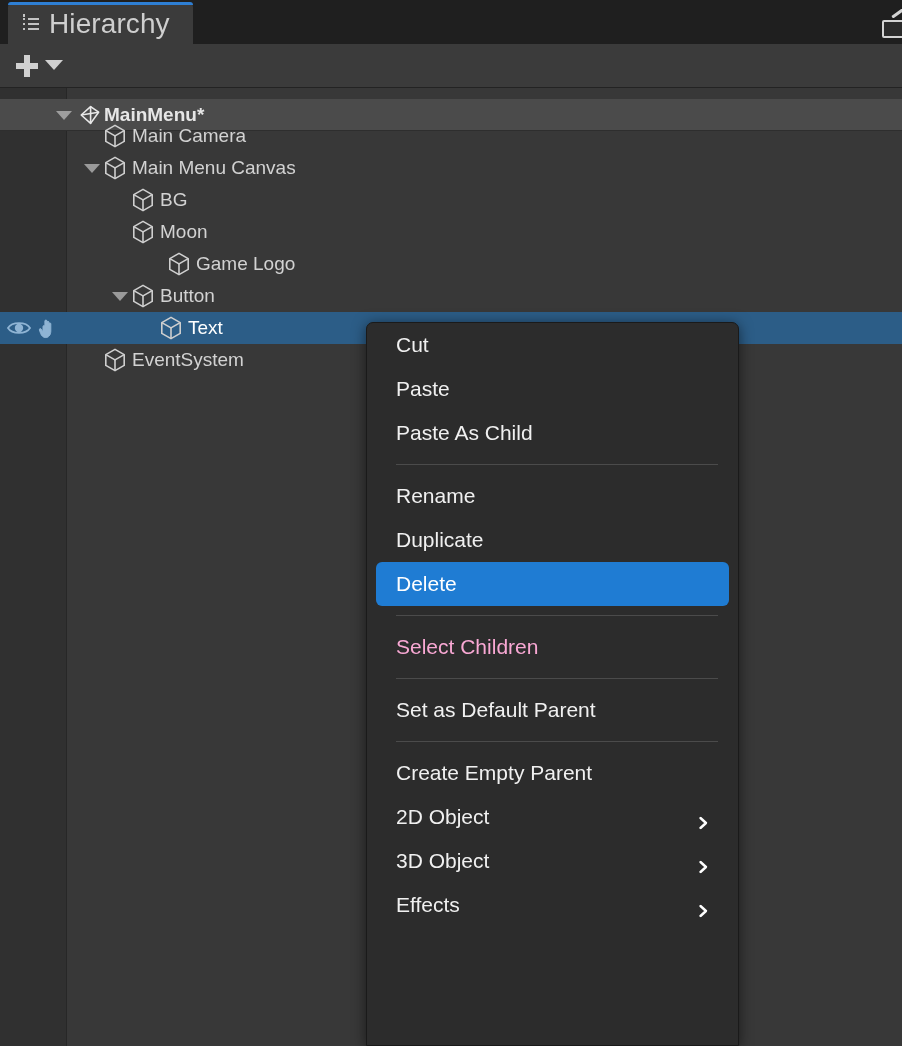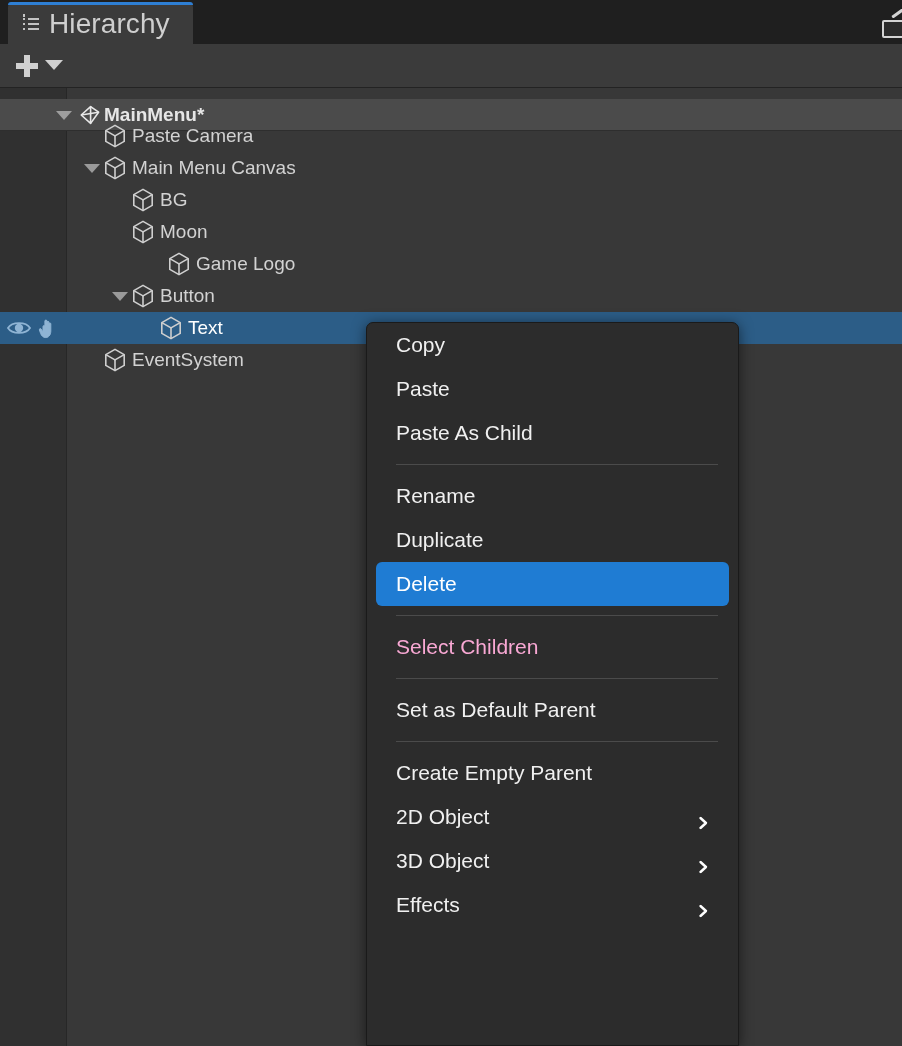--- a/index.html
+++ b/index.html
@@ -380,21 +380,21 @@
           <span class="row-label" style="position: absolute; left: 104px;">MainMenu*</span>
         </div>
         <div class="row" style="top: 32px;">
           <span class="cube" style="left: 104px; top: 4px;">
             <svg width="22" height="24" viewBox="0 0 22 24">
               <path d="M11 1.4 L20.2 6.6 L20.2 17.4 L11 22.6 L1.8 17.4 L1.8 6.6 Z" fill="none" stroke="#cfcfcf" stroke-width="1.6" stroke-linejoin="round"></path>
               <path d="M1.8 6.6 L11 11.9 L20.2 6.6" fill="none" stroke="#cfcfcf" stroke-width="1.6" stroke-linejoin="round"></path>
               <path d="M11 11.9 L11 22.6" fill="none" stroke="#cfcfcf" stroke-width="1.6"></path>
             </svg>
           </span>
-          <span class="row-label" style="position: absolute; left: 132px;">Paste Camera</span>
+          <span class="row-label" style="position: absolute; left: 132px;">Main Camera</span>
         </div>
         <div class="row" style="top: 64px;">
           <span class="foldout" style="left: 84px; top: 12px;"></span>
           <span class="cube" style="left: 104px; top: 4px;">
             <svg width="22" height="24" viewBox="0 0 22 24">
               <path d="M11 1.4 L20.2 6.6 L20.2 17.4 L11 22.6 L1.8 17.4 L1.8 6.6 Z" fill="none" stroke="#cfcfcf" stroke-width="1.6" stroke-linejoin="round"></path>
               <path d="M1.8 6.6 L11 11.9 L20.2 6.6" fill="none" stroke="#cfcfcf" stroke-width="1.6" stroke-linejoin="round"></path>
               <path d="M11 11.9 L11 22.6" fill="none" stroke="#cfcfcf" stroke-width="1.6"></path>
             </svg>
           </span>
@@ -469,21 +469,21 @@
             </svg>
           </span>
           <span class="row-label" style="position: absolute; left: 132px;">EventSystem</span>
         </div>
       </div>
   </div>
 
   <div class="ctxmenu">
     <div id="menu-items">
         <div class="mi">
-          <span>Copy</span>
+          <span>Cut</span>
         </div>
         <div class="mi">
           <span>Paste</span>
         </div>
         <div class="mi">
           <span>Paste As Child</span>
         </div>
         <div class="sep"></div>
         <div class="mi">
           <span>Rename</span>

